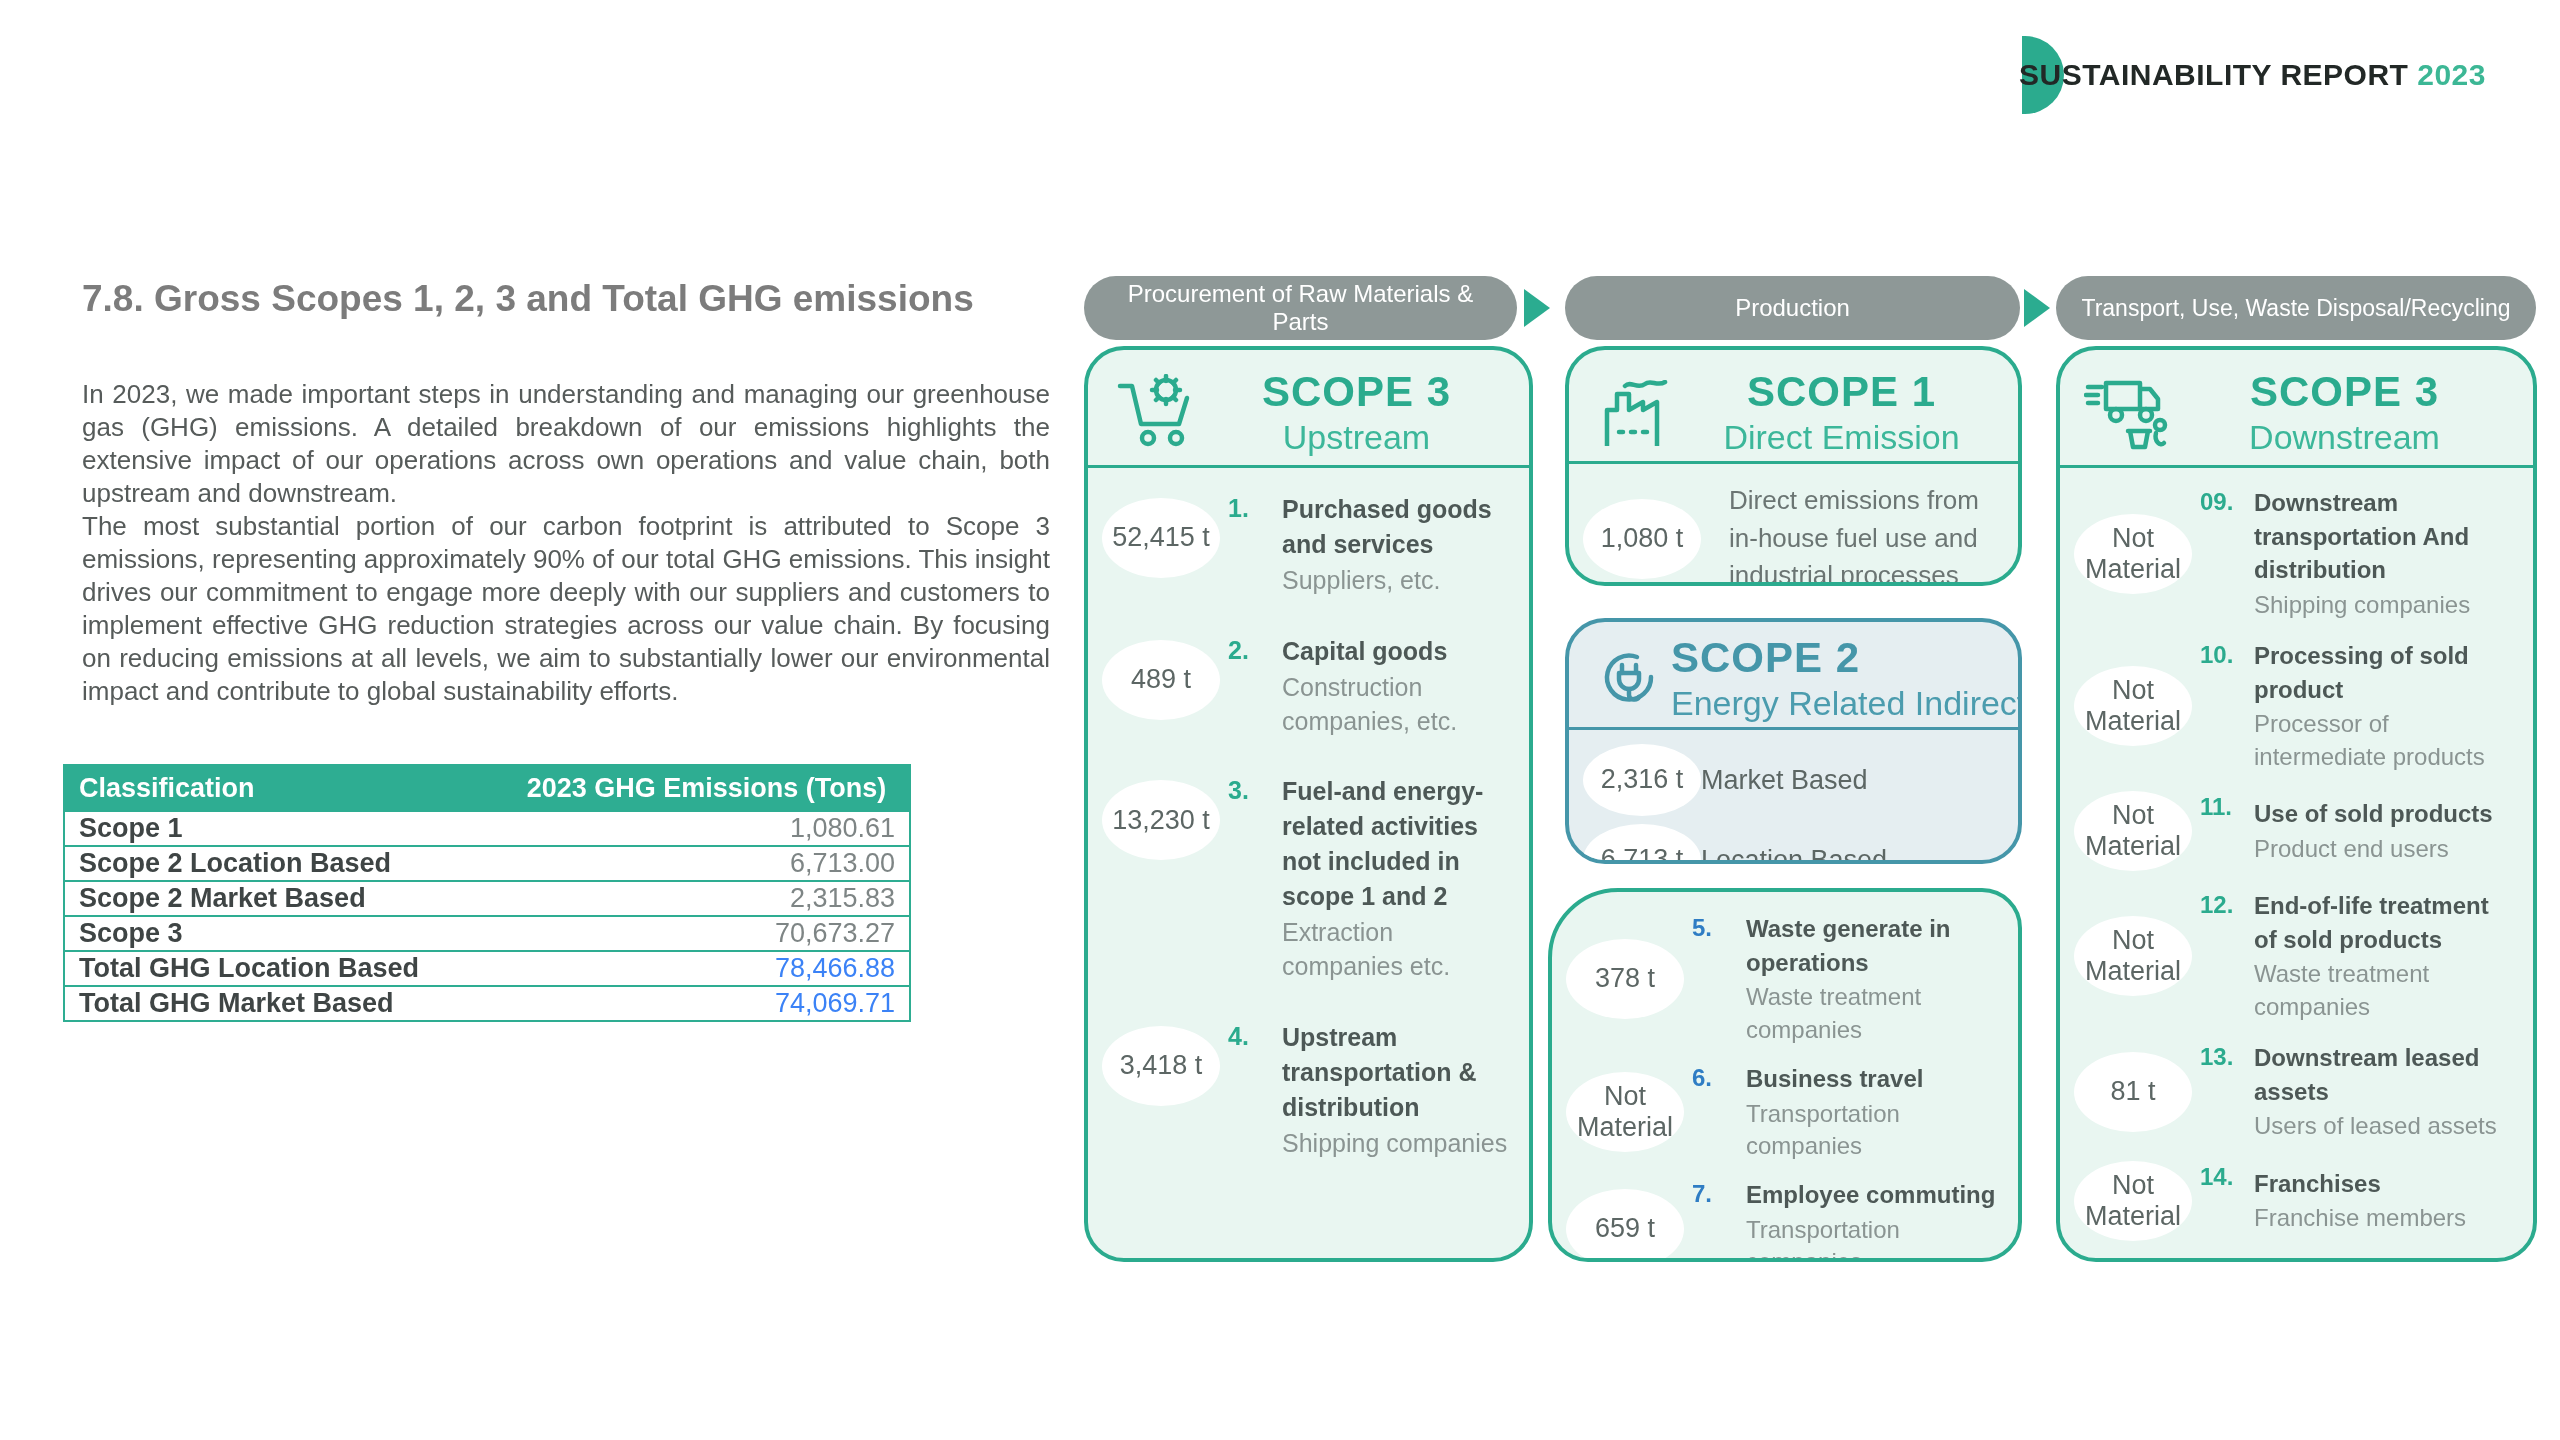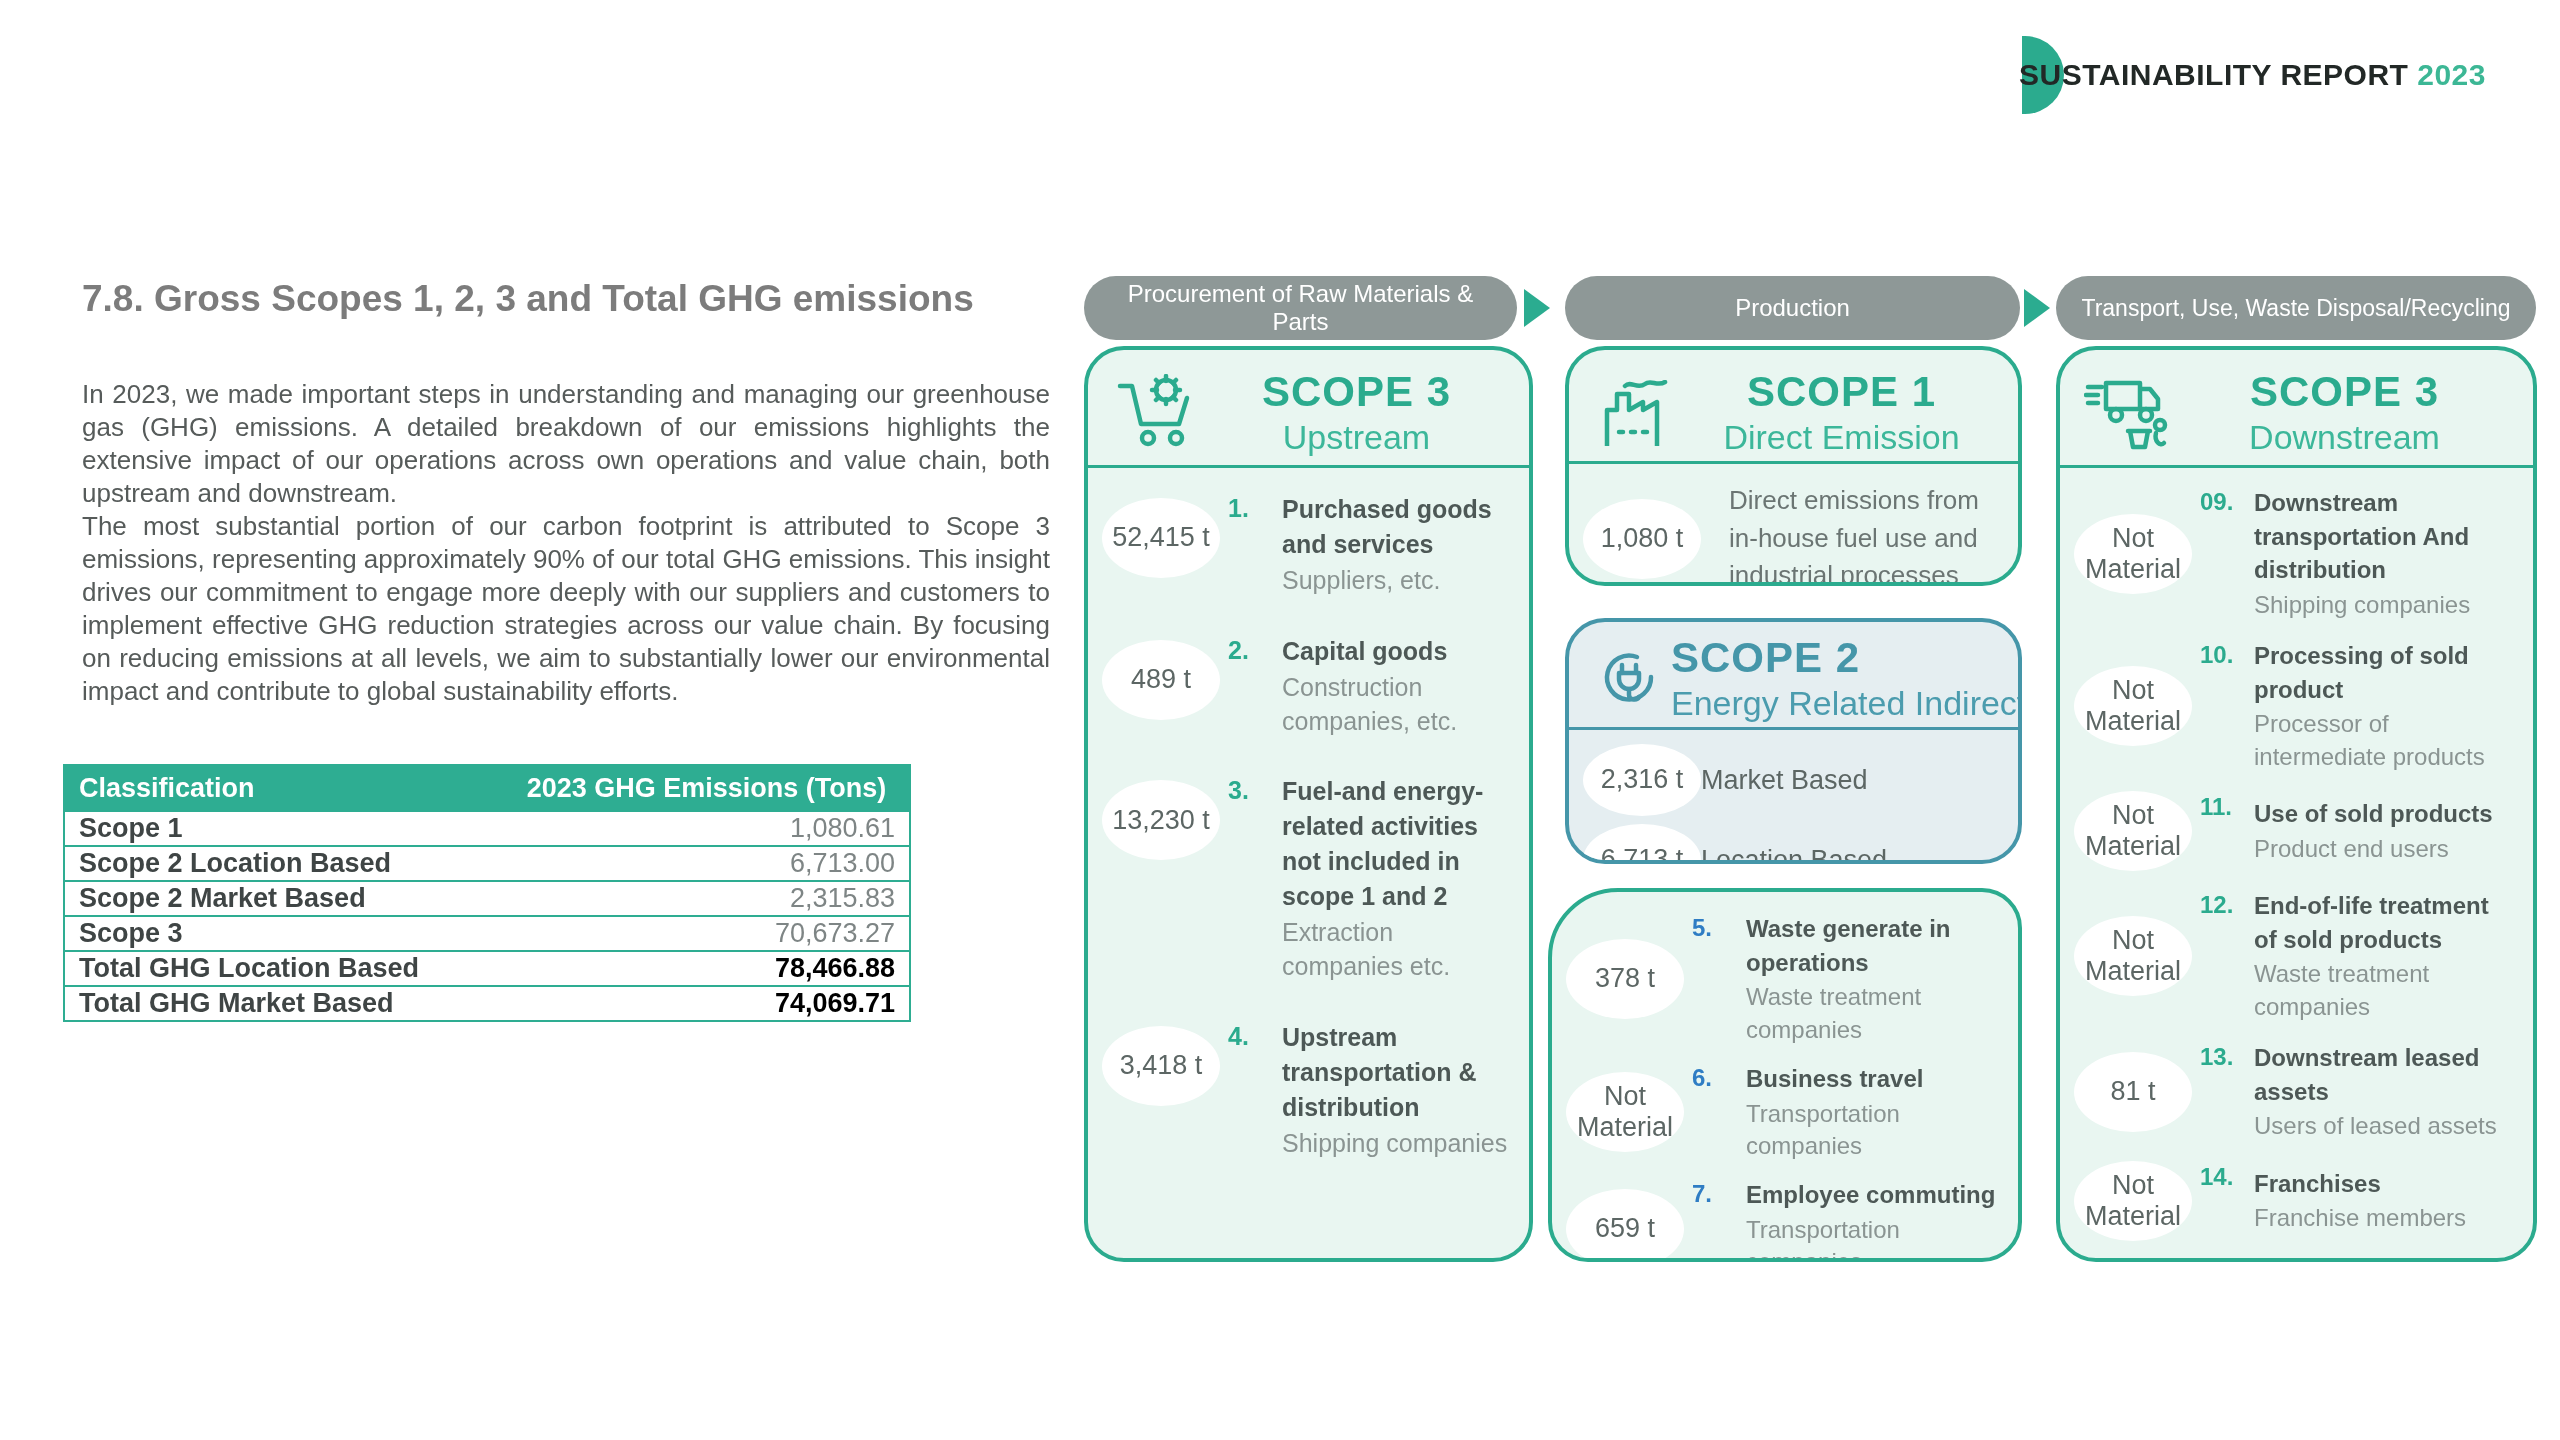--- a/index.html
+++ b/index.html
@@ -40,21 +40,21 @@
     background:#2ead92; color:#ffffff; font-size:27px; font-weight:bold;
     height:46px; padding:0 14px;
   }
   .ghg-table th.col-class { text-align:left; width:52%; }
   .ghg-table th.col-val { text-align:center; }
   .ghg-table td {
     border-top:2px solid #2ead92; font-size:27px; height:33px; padding:1px 14px;
   }
   .ghg-table td.lbl { font-weight:bold; color:#3f4545; }
   .ghg-table td.val { text-align:right; color:#7e8585; }
-  .ghg-table tr.total td.val { color:#000000; font-weight:bold; }
+  .ghg-table tr.total td.val { color:#3b82f6; font-weight:normal; }
   
   .stage-pill {
     position:absolute; top:276px; height:64px; background:#8e9897; color:#ffffff;
     border-radius:32px; display:flex; align-items:center; justify-content:center;
     text-align:center; font-size:24px; line-height:1.15; padding:4px 18px;
   }
   .stage-arrow {
     position:absolute; top:289px; width:0; height:0;
     border-top:19px solid transparent; border-bottom:19px solid transparent;
     border-left:26px solid #2bac90;

